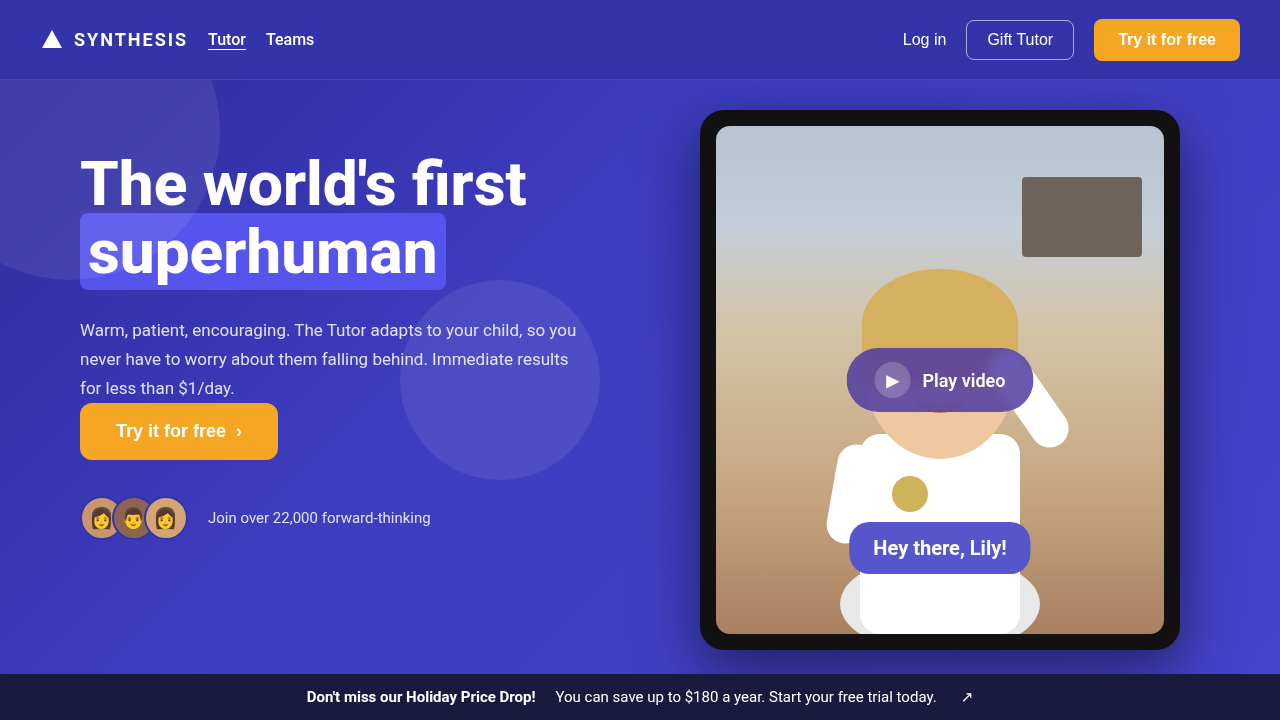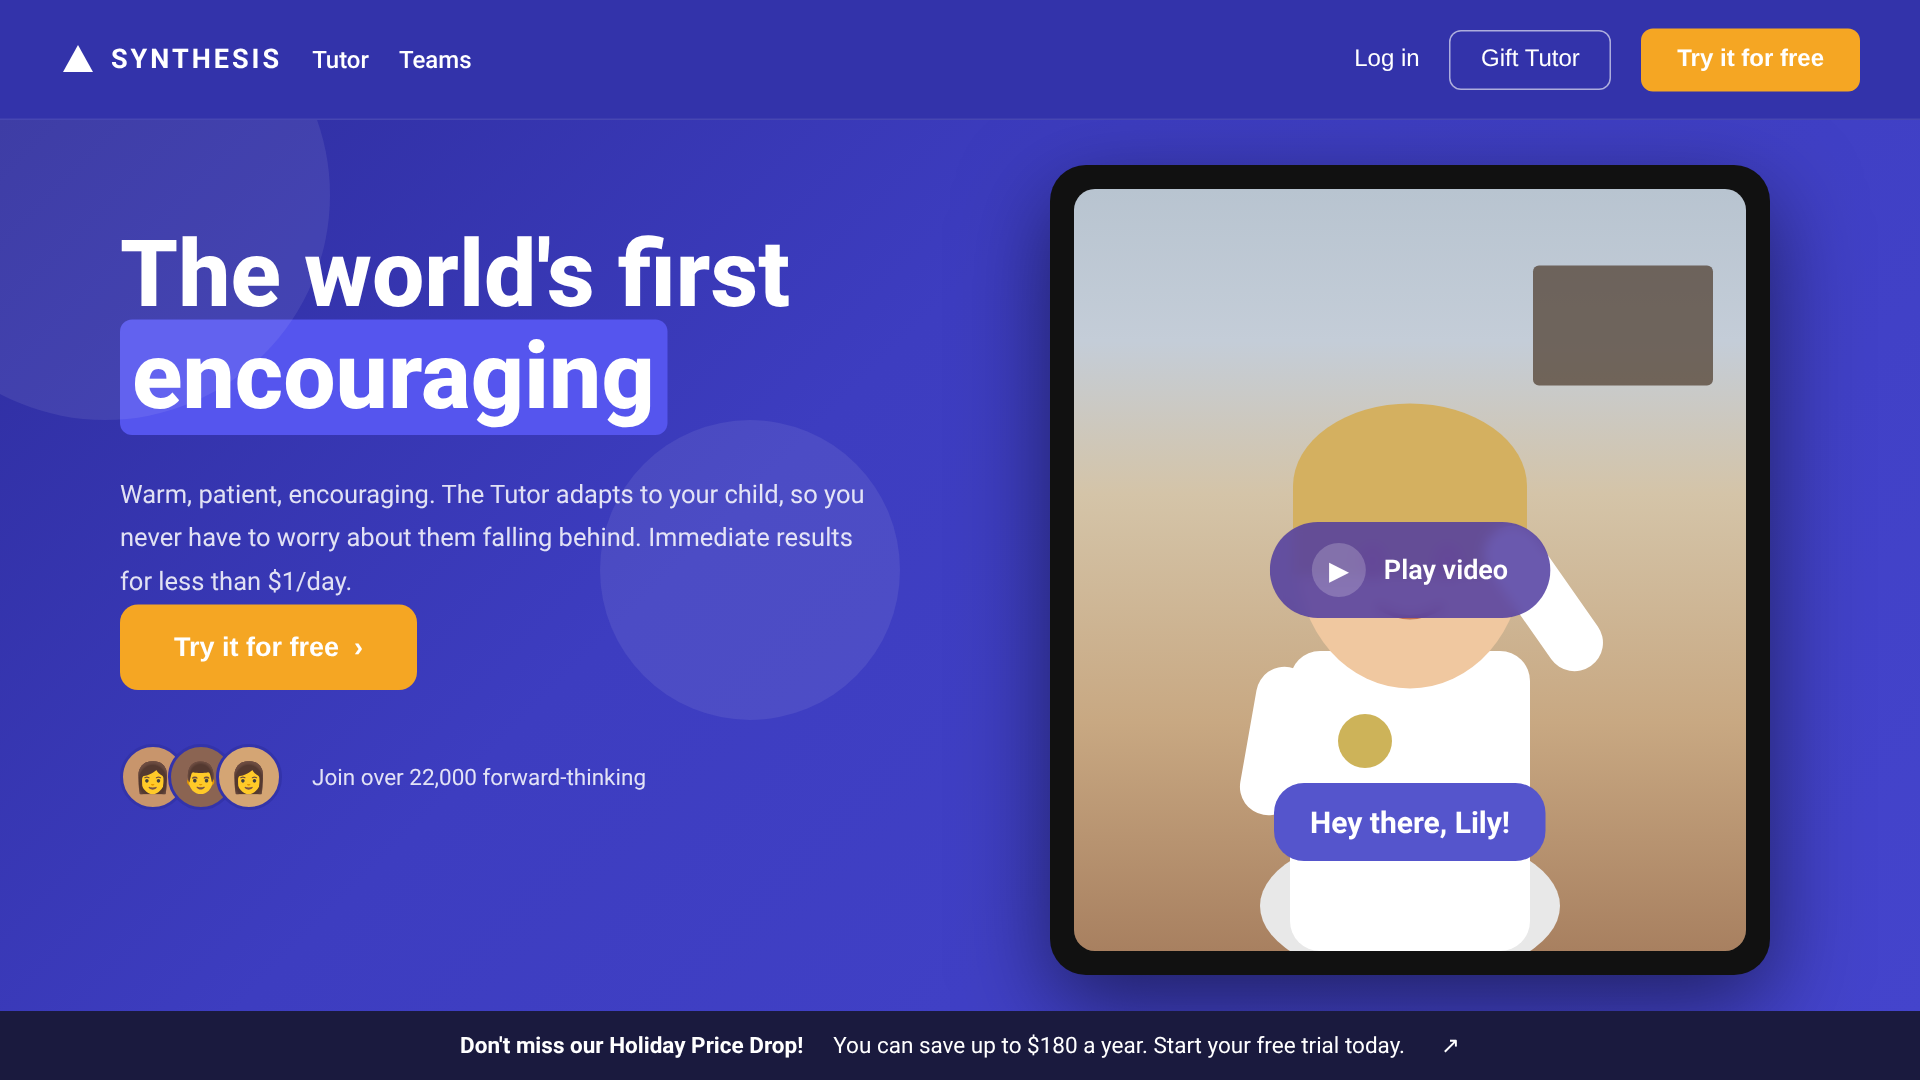--- a/index.html
+++ b/index.html
@@ -42,20 +42,21 @@
       width: 24px;
       height: 24px;
     }
     .nav-link {
       color: white;
       text-decoration: none;
       font-size: 16px;
       font-weight: 500;
     }
     .nav-link.active {
+      text-decoration: underline;
       text-underline-offset: 4px;
     }
     .header-right {
       display: flex;
       align-items: center;
       gap: 20px;
     }
     .btn-login {
       color: white;
       background: transparent;
@@ -321,21 +322,21 @@
 </header>
 
 <main class="main">
 
   <div class="deco-circle" style="width:300px;height:300px;top:-100px;left:-80px;"></div>
   <div class="deco-circle" style="width:200px;height:200px;top:200px;left:400px;"></div>
 
   <div class="hero-left">
     <h1 class="hero-title">
       <span>The world's first</span><br>
-      <span class="highlight">encouraging</span><br>
+      <span class="highlight">superhuman</span><br>
     </h1>
     <p class="hero-desc">Warm, patient, encouraging. The Tutor adapts to your child, so you never have to worry about them falling behind. Immediate results for less than $1/day.</p>
     <button class="btn-try-hero">
       <span>Try it for free</span>
       <span class="arrow">›</span>
     </button>
     <div class="social-proof">
       <div class="avatars">
         <div class="avatar avatar-1">
           <div class="avatar-inner">👩</div>

